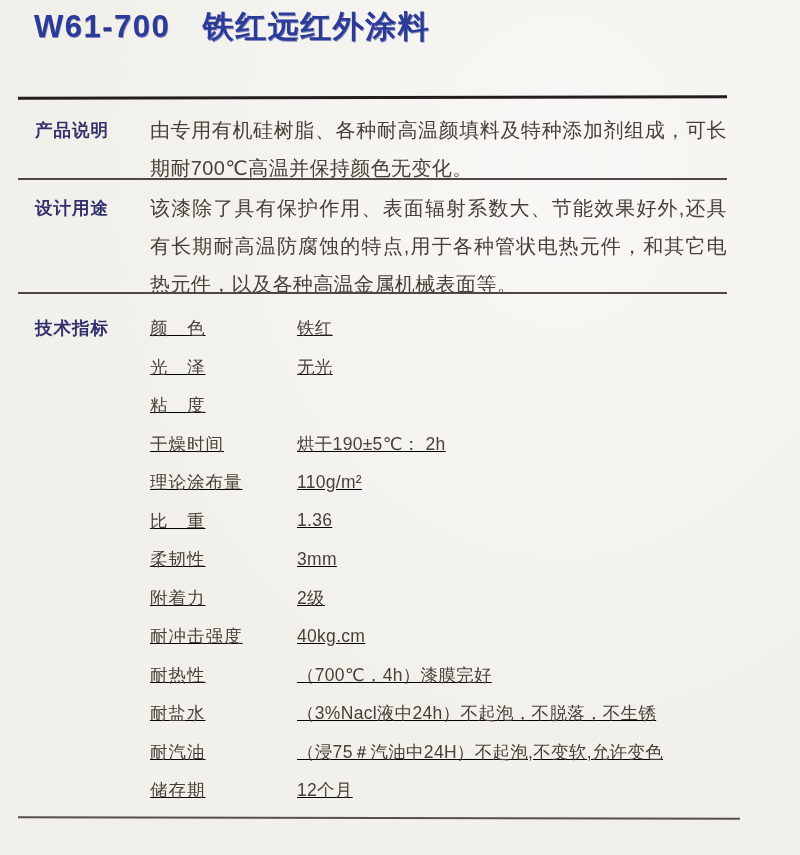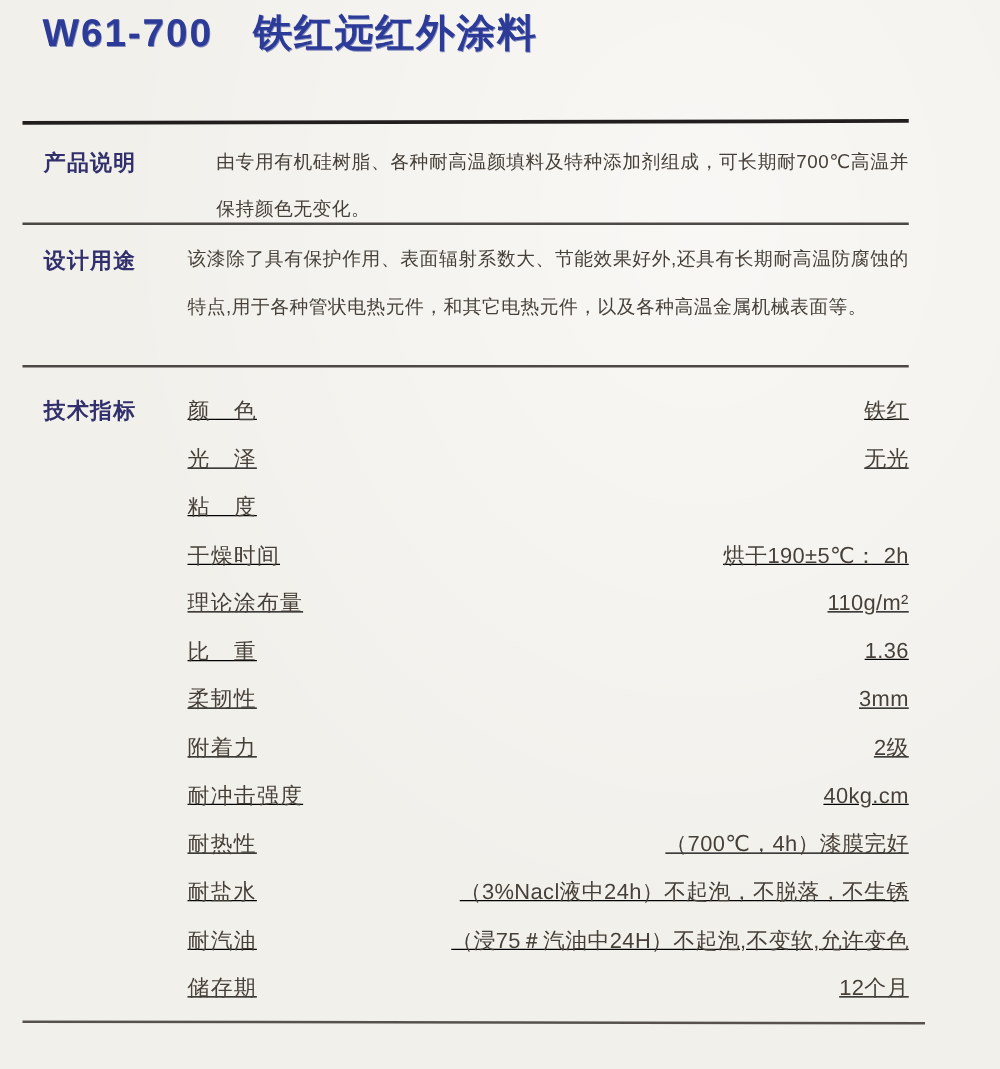--- a/index.html
+++ b/index.html
@@ -54,36 +54,36 @@
     background: #56514d;
     transform: rotate(0.1deg);
   }
   .section {
     position: absolute;
     left: 35px;
     width: 692px;
     display: flex;
     align-items: flex-start;
   }
-  .sec-product { top: 111px; gap: 23px; }
+  .sec-product { top: 111px; }
   .sec-design  { top: 189px; justify-content: center; }
   .sec-specs   { top: 309px; }
   .sec-label {
     flex: 0 0 115px;
     font-size: 17.5px;
     font-weight: bold;
     color: #31306c;
     line-height: 38px;
     letter-spacing: 1px;
     white-space: nowrap;
   }
   .sec-text {
     flex: 1 1 auto;
     max-width: 577px;
-    font-size: 15px;
+    font-size: 20px;
     color: #474039;
     line-height: 38px;
     letter-spacing: 0.4px;
     text-align: justify;
   }
   .spec-table {
     flex: 1 1 auto;
     display: flex;
     flex-direction: column;
     text-decoration: underline;
@@ -99,21 +99,20 @@
     color: #474039;
     letter-spacing: 1px;
     white-space: nowrap;
   }
   .spec-value {
     flex: 1 1 auto;
     font-size: 17.5px;
     color: #474039;
     letter-spacing: 0.3px;
     white-space: nowrap;
-    text-align: right;
   }
 </style>
 </head>
 <body>
 
 <div class="page">
 
   <h1 class="title">W61-700　铁红远红外涂料</h1>
 
   <div class="rule rule-thick"></div>

